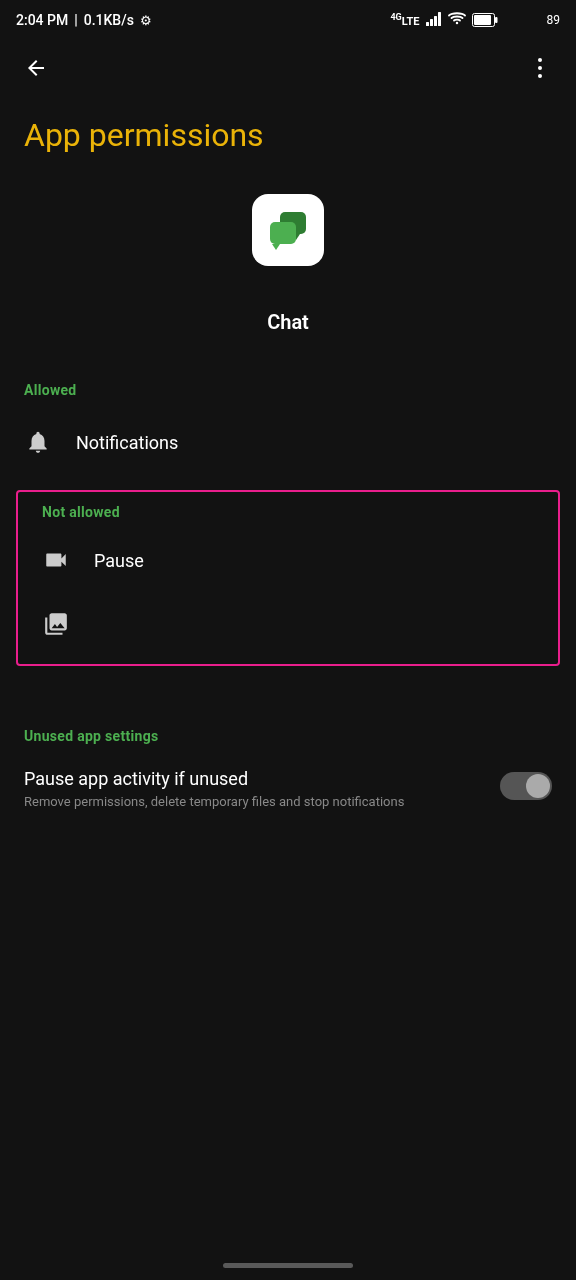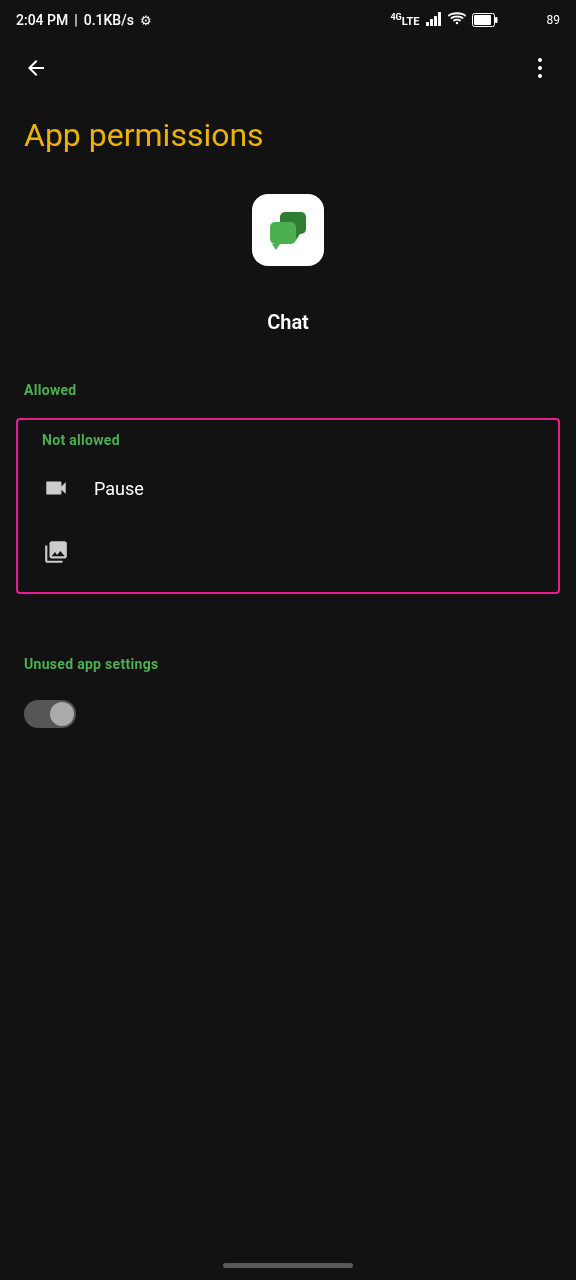--- a/index.html
+++ b/index.html
@@ -171,21 +171,21 @@
     .permission-label {
       font-size: 18px;
       font-weight: 400;
       color: #ffffff;
     }
 
     
     .not-allowed-container {
       border: 2px solid #e91e8c;
       border-radius: 4px;
-      margin: 8px 16px 8px 16px;
+      margin: 16px 16px 8px 16px;
       padding-bottom: 8px;
     }
 
     .not-allowed-label {
       font-size: 14px;
       font-weight: 700;
       color: #4CAF50;
       padding: 12px 24px 8px 24px;
       letter-spacing: 0.3px;
     }
@@ -346,20 +346,29 @@
       <rect x="8" y="18" width="26" height="22" rx="5" fill="#4CAF50"></rect>
       <polygon points="10,40 18,40 14,46" fill="#4CAF50"></polygon>
     </svg>
   </div>
   <span class="app-name">Chat</span>
 </div>
 
 <div>
   <div class="section-label">Allowed</div>
 
+  <div class="permission-item">
+    <div class="permission-icon">
+
+      <svg viewBox="0 0 24 24" fill="#cccccc">
+        <path d="M12 22c1.1 0 2-.9 2-2h-4c0 1.1.9 2 2 2zm6-6v-5c0-3.07-1.64-5.64-4.5-6.32V4c0-.83-.67-1.5-1.5-1.5s-1.5.67-1.5 1.5v.68C7.63 5.36 6 7.92 6 11v5l-2 2v1h16v-1l-2-2z"></path>
+      </svg>
+    </div>
+    <span class="permission-label">Notifications</span>
+  </div>
 </div>
 
 <div class="not-allowed-container">
   <div class="not-allowed-label">Not allowed</div>
 
   <div class="permission-item">
     <div class="permission-icon">
       <svg viewBox="0 0 24 24" fill="#cccccc">
         <path d="M17 10.5V7c0-.55-.45-1-1-1H4c-.55 0-1 .45-1 1v10c0 .55.45 1 1 1h12c.55 0 1-.45 1-1v-3.5l4 4v-11l-4 4z"></path>
       </svg>
@@ -374,19 +383,23 @@
         <path d="M22 16V4c0-1.1-.9-2-2-2H8c-1.1 0-2 .9-2 2v12c0 1.1.9 2 2 2h12c1.1 0 2-.9 2-2zm-11-4l2.03 2.71L16 11l4 5H8l3-4zM2 6v14c0 1.1.9 2 2 2h14v-2H4V6H2z"></path>
       </svg>
     </div>
   </div>
 </div>
 
 <div class="unused-settings-section">
   <div class="unused-label">Unused app settings</div>
 
   <div class="unused-item">
+    <div class="unused-item-text">
+      <div class="unused-item-title">Pause app activity if unused</div>
+      <div class="unused-item-desc">Remove permissions, delete temporary files and stop notifications</div>
+    </div>
     <div class="toggle-switch">
       <div class="toggle-knob"></div>
     </div>
   </div>
 </div>
 
 <div class="home-indicator"></div>
 
 </body></html>

